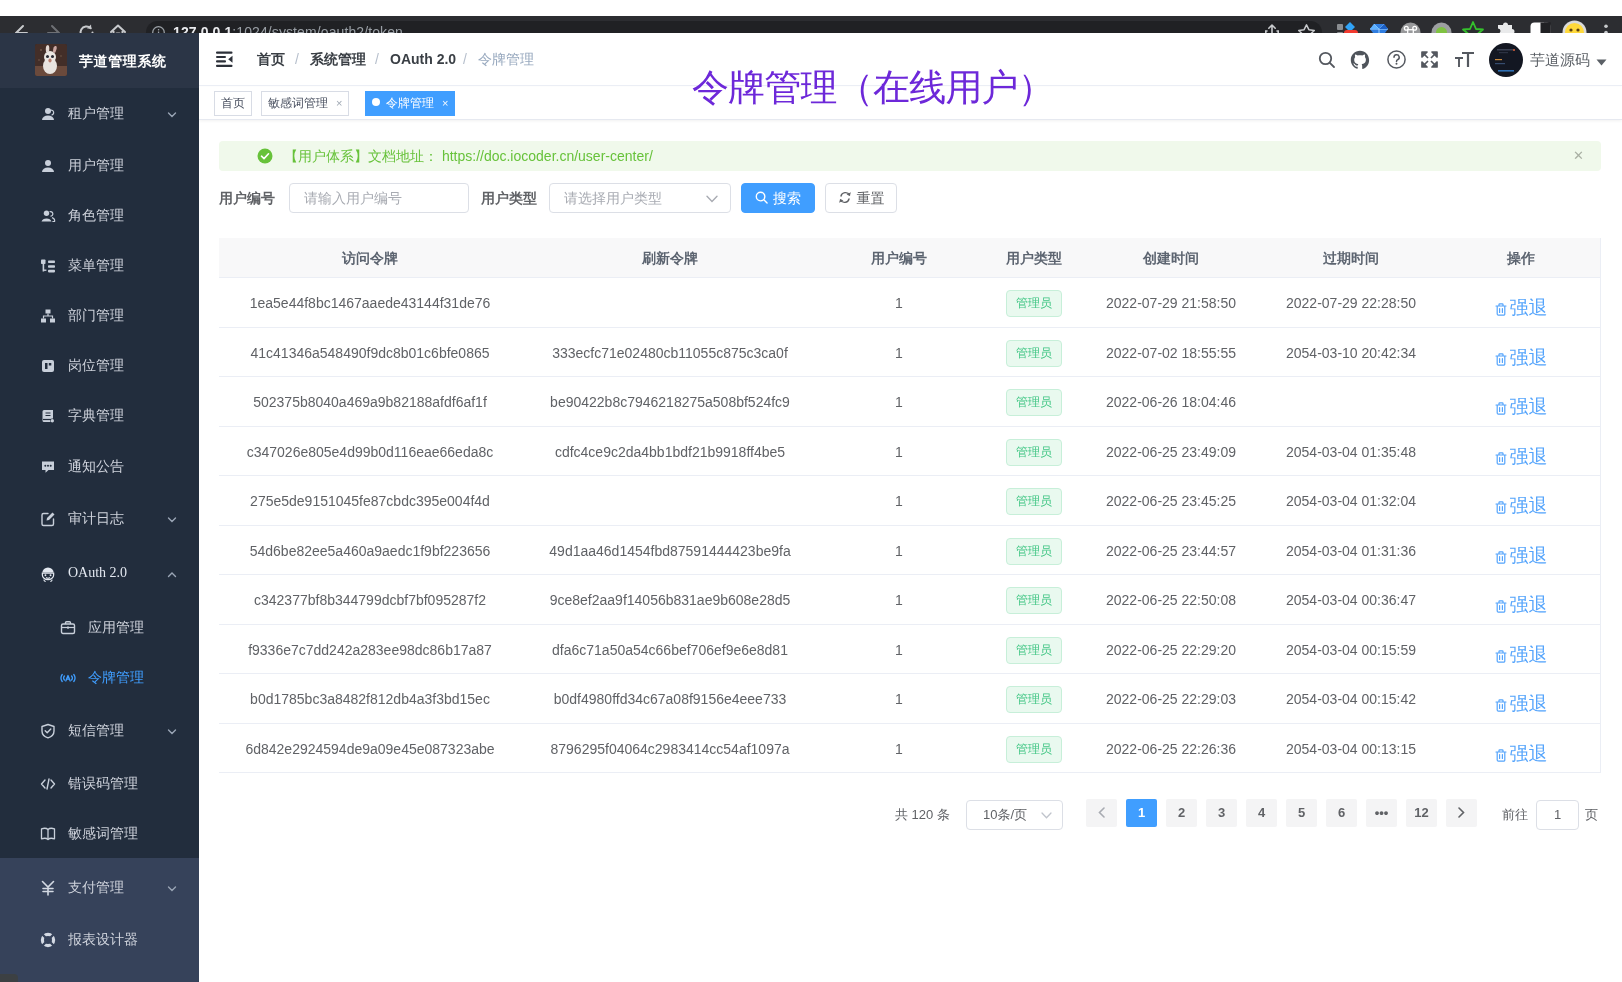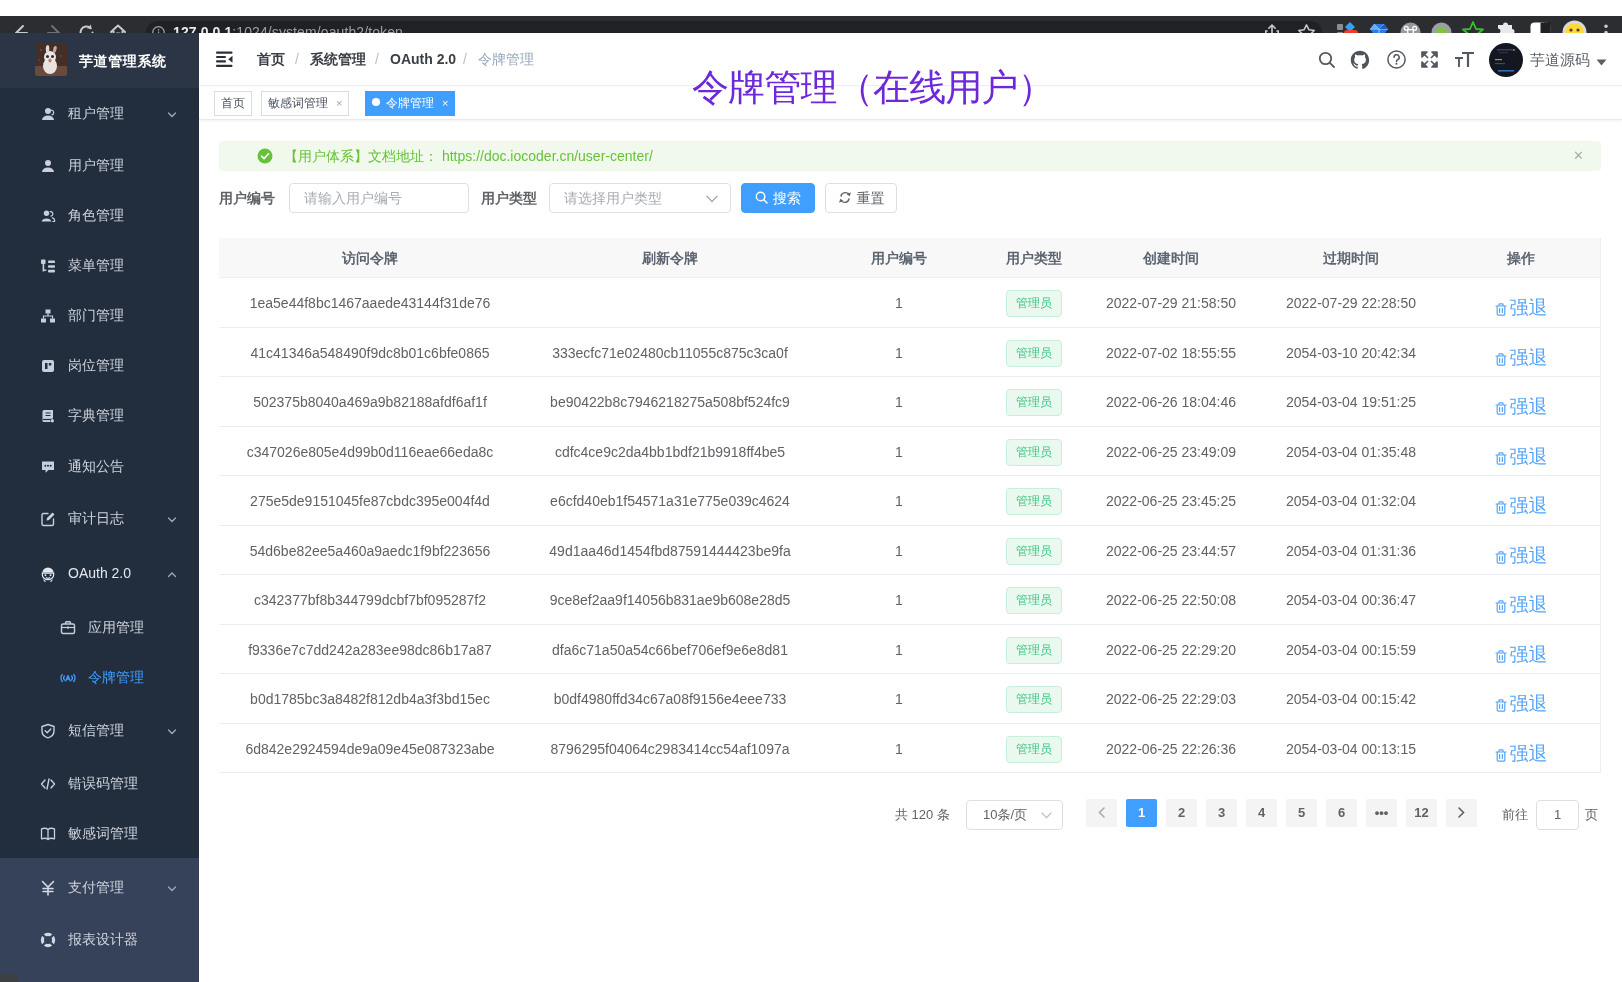--- a/index.html
+++ b/index.html
@@ -14,21 +14,21 @@
   #urltxt b { color:#e9eaed; font-weight:bold; }
   
   #sidebar { position:absolute; left:0; top:33px; width:199px; height:949px; background:#222d3d; }
   #sidebar .lower { position:absolute; left:0; top:825px; width:199px; height:124px; background:#36425a; }
   #logo { position:absolute; left:0; top:0; width:199px; height:55px; background:#2b3546; }
   #logoimg { position:absolute; left:35px; top:11px; width:32px; height:32px; border-radius:2px;
     background:#3d2b26; overflow:hidden;}
   #logotxt { position:absolute; left:79px; top:20px; font-size:14px; font-weight:bold; color:#fff; letter-spacing:0.6px;}
   .mi { position:absolute; left:0; width:199px; height:50px; color:#cfd3dc; font-size:14px; }
   .mi .ic { position:absolute; left:40px; top:17px; width:16px; height:16px; }
-  .mi .tx { position:absolute; left:68px; top:16px; }
+  .mi .tx { position:absolute; left:68px; top:16px;font-family:Liberation Serif, serif; }
   .mi .ar { position:absolute; right:22px; top:21px; width:10px; height:10px; }
   .mi.sub .ic { left:60px; }
   .mi.sub .tx { left:88px; }
   .mi.active { color:#409eff; }
   
   #main { position:absolute; left:199px; top:33px; width:1423px; height:949px; background:#fff; }
   #navbar { position:absolute; left:0; top:0; width:1423px; height:53px; background:#fff;
     border-bottom:1px solid #ebeef5;}
   .bc { position:absolute; top:18px; font-size:14px; color:#303133; }
   .bc.grey { color:#97a8be; }
@@ -453,39 +453,37 @@
       <span class="kick" style="left:1302px"><svg style="vertical-align:-2px;margin-right:3px" width="12" height="13" viewBox="0 0 12 13">
             <path d="M1 3 H11 M4 3 V1.5 a0.7 0.7 0 0 1 0.7-0.7 h2.6 a0.7 0.7 0 0 1 0.7 0.7 V3 M2.2 3 V11 a1.2 1.2 0 0 0 1.2 1.2 h5.2 a1.2 1.2 0 0 0 1.2-1.2 V3 M4.6 5.5 V9.5 M7.4 5.5 V9.5" stroke="#54a4fc" stroke-width="1.2" fill="none" stroke-linecap="round"></path>
           </svg>强退</span>
     </div>
     <div class="trow">
       <span class="td" style="left:151px">502375b8040a469a9b82188afdf6af1f</span>
       <span class="td" style="left:451px">be90422b8c7946218275a508bf524fc9</span>
       <span class="td" style="left:680px">1</span>
       <span class="tag" style="left:815px">管理员</span>
       <span class="td" style="left:952px">2022-06-26 18:04:46</span>
-      <span class="td" style="left:1132px">2054-03-04 19:51:25</span>
       <span class="kick" style="left:1302px"><svg style="vertical-align:-2px;margin-right:3px" width="12" height="13" viewBox="0 0 12 13">
             <path d="M1 3 H11 M4 3 V1.5 a0.7 0.7 0 0 1 0.7-0.7 h2.6 a0.7 0.7 0 0 1 0.7 0.7 V3 M2.2 3 V11 a1.2 1.2 0 0 0 1.2 1.2 h5.2 a1.2 1.2 0 0 0 1.2-1.2 V3 M4.6 5.5 V9.5 M7.4 5.5 V9.5" stroke="#54a4fc" stroke-width="1.2" fill="none" stroke-linecap="round"></path>
           </svg>强退</span>
     </div>
     <div class="trow">
       <span class="td" style="left:151px">c347026e805e4d99b0d116eae66eda8c</span>
       <span class="td" style="left:451px">cdfc4ce9c2da4bb1bdf21b9918ff4be5</span>
       <span class="td" style="left:680px">1</span>
       <span class="tag" style="left:815px">管理员</span>
       <span class="td" style="left:952px">2022-06-25 23:49:09</span>
       <span class="td" style="left:1132px">2054-03-04 01:35:48</span>
       <span class="kick" style="left:1302px"><svg style="vertical-align:-2px;margin-right:3px" width="12" height="13" viewBox="0 0 12 13">
             <path d="M1 3 H11 M4 3 V1.5 a0.7 0.7 0 0 1 0.7-0.7 h2.6 a0.7 0.7 0 0 1 0.7 0.7 V3 M2.2 3 V11 a1.2 1.2 0 0 0 1.2 1.2 h5.2 a1.2 1.2 0 0 0 1.2-1.2 V3 M4.6 5.5 V9.5 M7.4 5.5 V9.5" stroke="#54a4fc" stroke-width="1.2" fill="none" stroke-linecap="round"></path>
           </svg>强退</span>
     </div>
     <div class="trow">
       <span class="td" style="left:151px">275e5de9151045fe87cbdc395e004f4d</span>
-      <span class="td" style="left:451px">e6cfd40eb1f54571a31e775e039c4624</span>
       <span class="td" style="left:680px">1</span>
       <span class="tag" style="left:815px">管理员</span>
       <span class="td" style="left:952px">2022-06-25 23:45:25</span>
       <span class="td" style="left:1132px">2054-03-04 01:32:04</span>
       <span class="kick" style="left:1302px"><svg style="vertical-align:-2px;margin-right:3px" width="12" height="13" viewBox="0 0 12 13">
             <path d="M1 3 H11 M4 3 V1.5 a0.7 0.7 0 0 1 0.7-0.7 h2.6 a0.7 0.7 0 0 1 0.7 0.7 V3 M2.2 3 V11 a1.2 1.2 0 0 0 1.2 1.2 h5.2 a1.2 1.2 0 0 0 1.2-1.2 V3 M4.6 5.5 V9.5 M7.4 5.5 V9.5" stroke="#54a4fc" stroke-width="1.2" fill="none" stroke-linecap="round"></path>
           </svg>强退</span>
     </div>
     <div class="trow">
       <span class="td" style="left:151px">54d6be82ee5a460a9aedc1f9bf223656</span>

